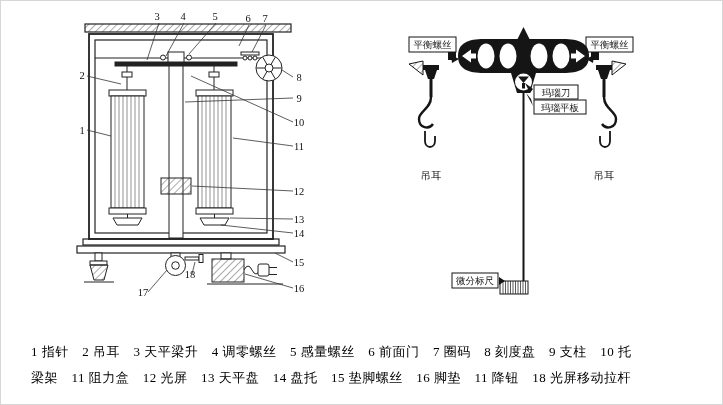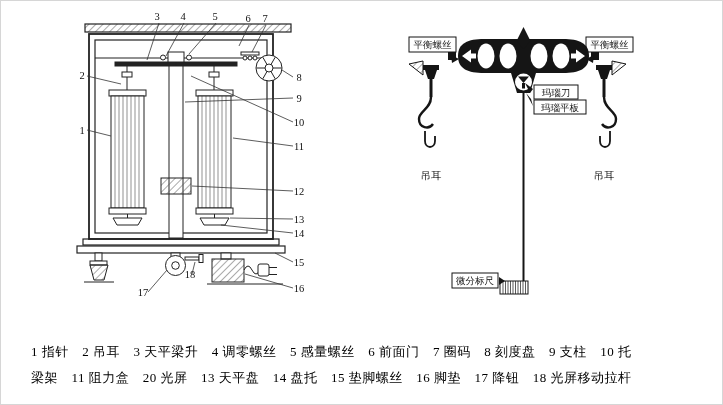--- a/index.html
+++ b/index.html
@@ -221,16 +221,16 @@
       <text x="160" y="76.5">玛瑙刀</text>
       <text x="164" y="91.5">玛瑙平板</text>
       <text x="35" y="160" class="big">吊耳</text>
       <text x="208" y="160" class="big">吊耳</text>
       <text x="79" y="265">微分标尺</text>
     </g>
   </svg>
 
   <div class="legend">
     <div>1 指针　2 吊耳　3 天平梁升　4 调零螺丝　5 感量螺丝　6 前面门　7 圈码　8 刻度盘　9 支柱　10 托</div>
-    <div>梁架　11 阻力盒　20 光屏　13 天平盘　14 盘托　15 垫脚螺丝　16 脚垫　17 降钮　18 光屏移动拉杆</div>
+    <div>梁架　11 阻力盒　12 光屏　13 天平盘　14 盘托　15 垫脚螺丝　16 脚垫　11 降钮　18 光屏移动拉杆</div>
   </div>
 
 </div>
 
 </body></html>

